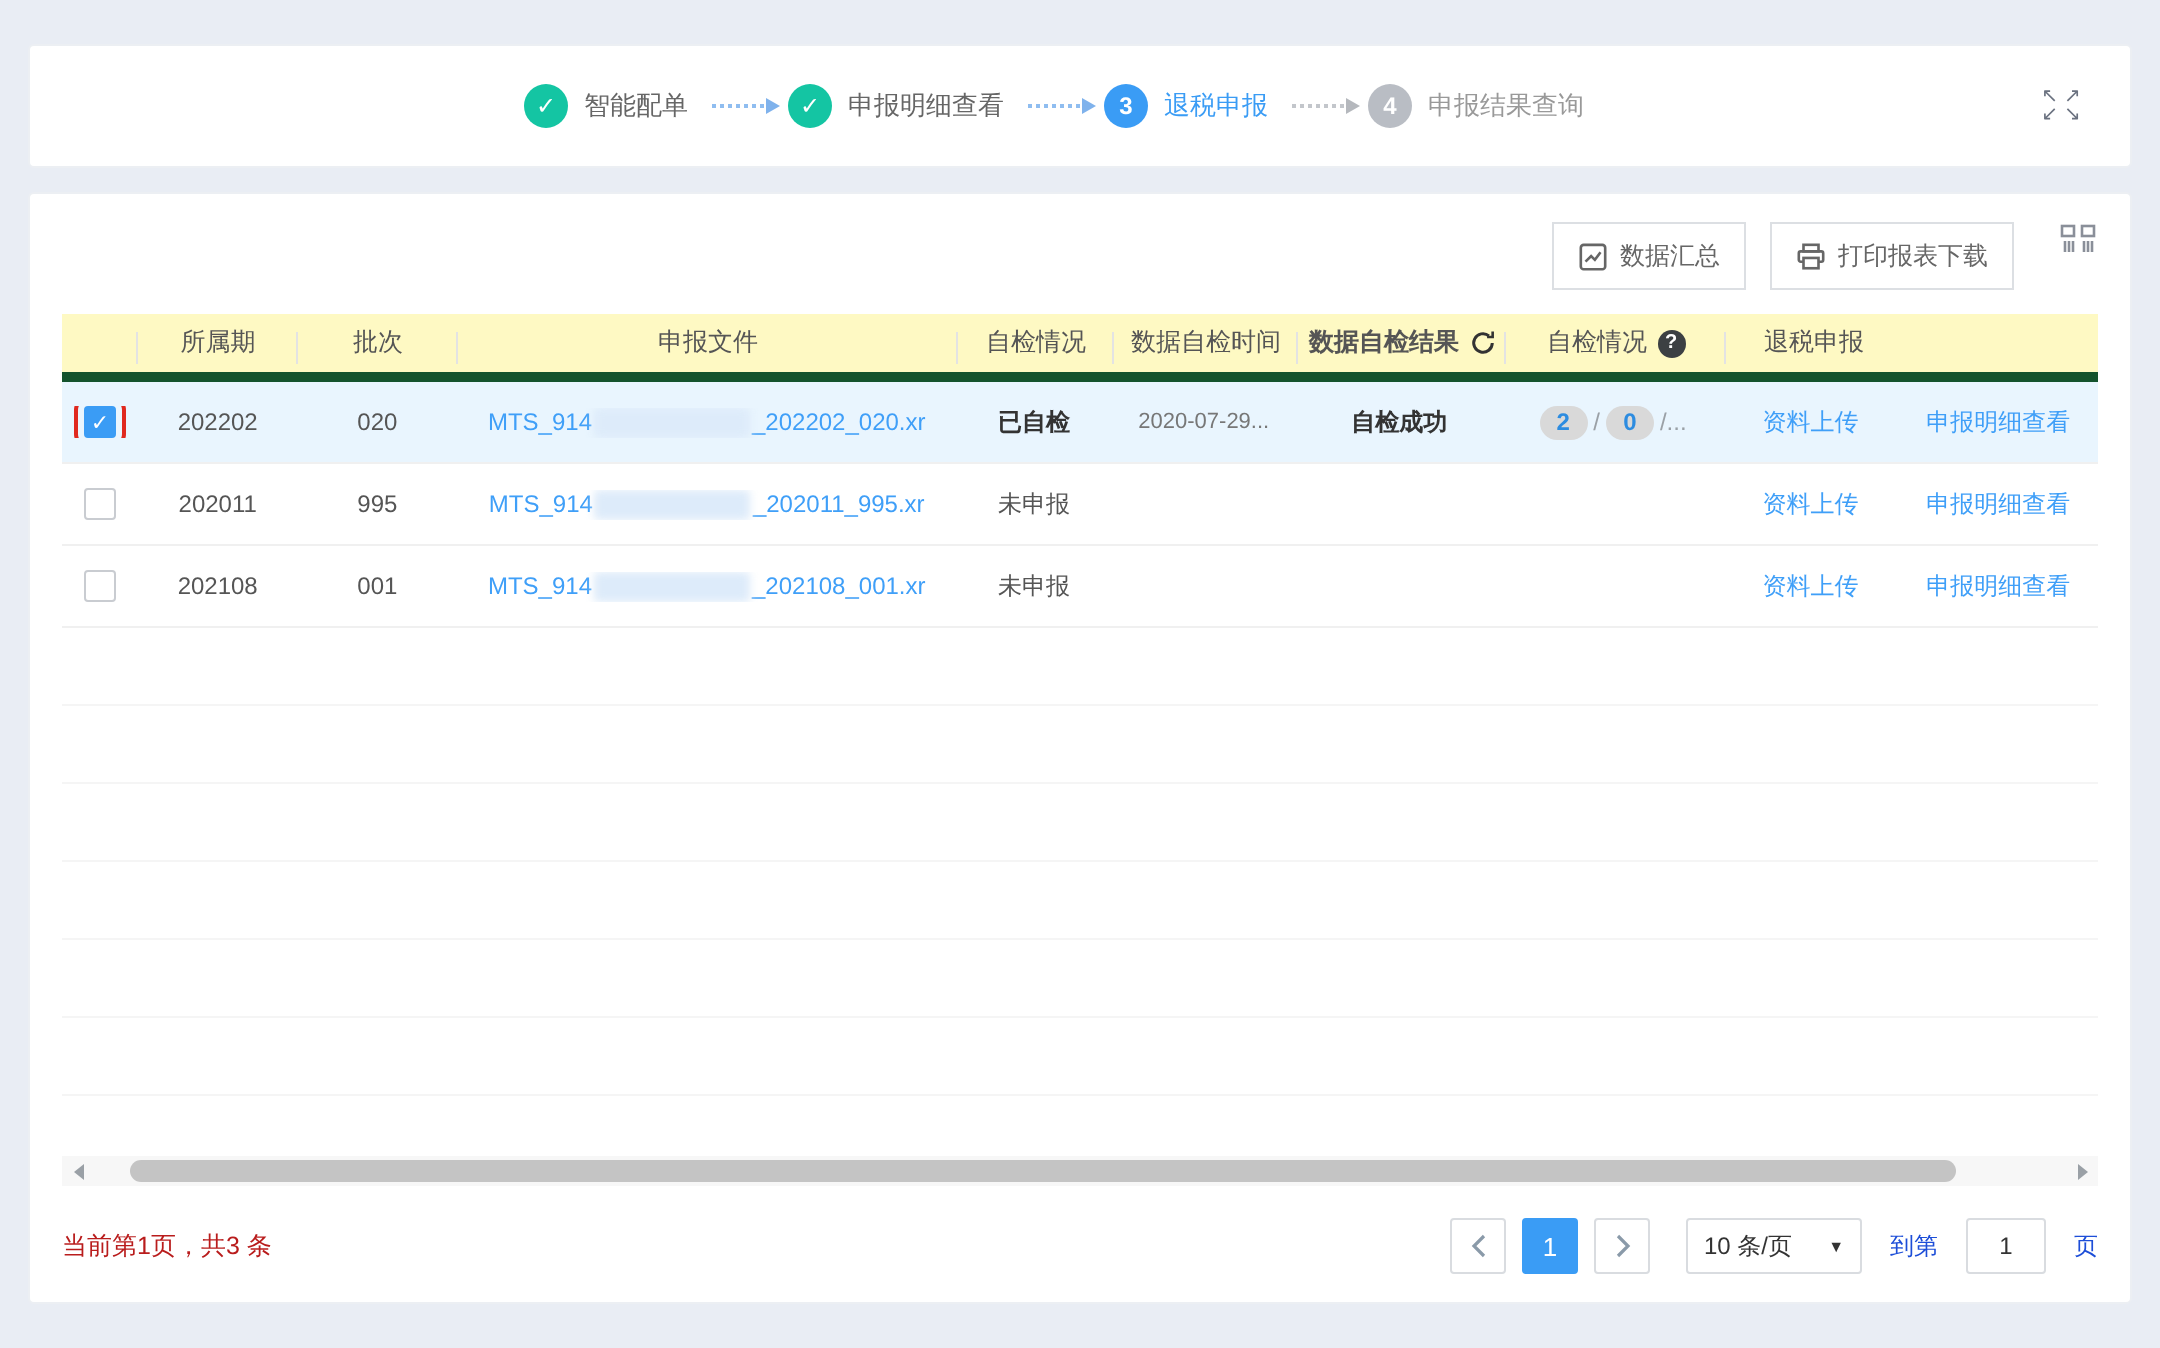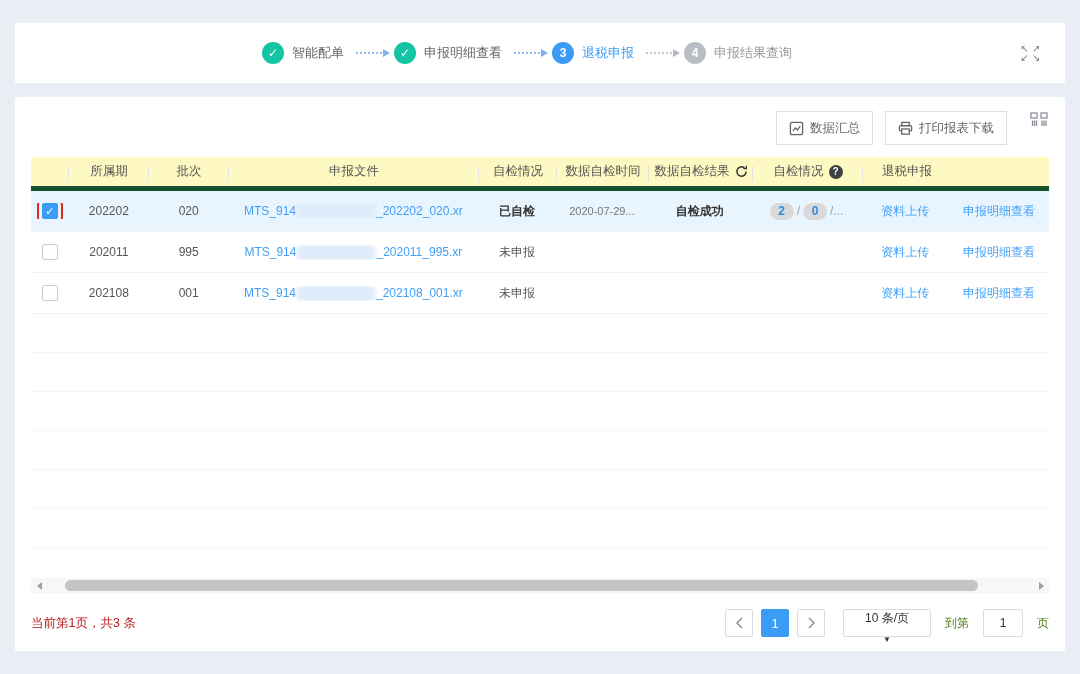--- a/index.html
+++ b/index.html
@@ -73,21 +73,21 @@
   .tr.selected { background:#e9f5fe; }
   .tr.empty { height:39px; border-bottom:1px solid #f5f5f5; }
   .td { display:flex; align-items:center; justify-content:center; font-size:12px; color:#555; overflow:hidden; }
 
   .col-check { width:38px; }
   .col-period{ width:80px; }
   .col-batch { width:80px; }
   .col-file  { width:250px; }
   .col-status{ width:78px; }
   .col-time  { width:92px; }
-  .col-result{ width:104px; }
+  .col-result{ width:104px;font-weight:bold; }
   .col-situ  { width:110px; }
   .col-upload{ width:88px; }
   .col-op    { width:100px; }
 
   .checkbox {
     width:16px; height:16px; border:1px solid #c9ccd1; border-radius:2px; background:#fff;
     display:flex; align-items:center; justify-content:center; cursor:pointer;
   }
   .checkbox.checked { background:#3a9cf5; border-color:#3a9cf5; color:#fff; font-size:11px; font-weight:bold; }
   .checkbox.annotated { outline:2px solid #e0281e; outline-offset:3px; }
@@ -126,24 +126,24 @@
   .summary { color:#b91c1c; font-size:12.5px; }
   .pager { display:flex; align-items:center; gap:8px; }
   .page-btn {
     width:28px; height:28px; border:1px solid #d9dce0; background:#fff; border-radius:2px;
     display:flex; align-items:center; justify-content:center; cursor:pointer; color:#8a9aa9;
   }
   .page-btn.current { background:#3a9cf5; border-color:#3a9cf5; color:#fff; font-size:13px; }
   .page-size {
     margin-left:10px; height:28px; min-width:88px; border:1px solid #d9dce0; border-radius:2px;
     display:flex; align-items:center; justify-content:space-between; padding:0 8px; gap:8px;
-    background:#fff; cursor:pointer; color:#333;flex-direction:column;
+    background:#fff; cursor:pointer; color:#333;
   }
   .caret { font-size:8px; color:#333; }
-  .goto-label, .page-unit { color:#4d7c0f; margin-left:6px;font-family:Liberation Serif, serif; }
+  .goto-label, .page-unit { color:#1d4ed8; margin-left:6px;font-family:Liberation Serif, serif; }
   .goto-input {
     width:40px; height:28px; border:1px solid #d9dce0; border-radius:2px; text-align:center;
     font-size:12px; color:#333; font-family:inherit; margin-left:6px;
   }
   svg { display:block; }
 </style>
 </head>
 <body>
 
 <div class="card header-card">

